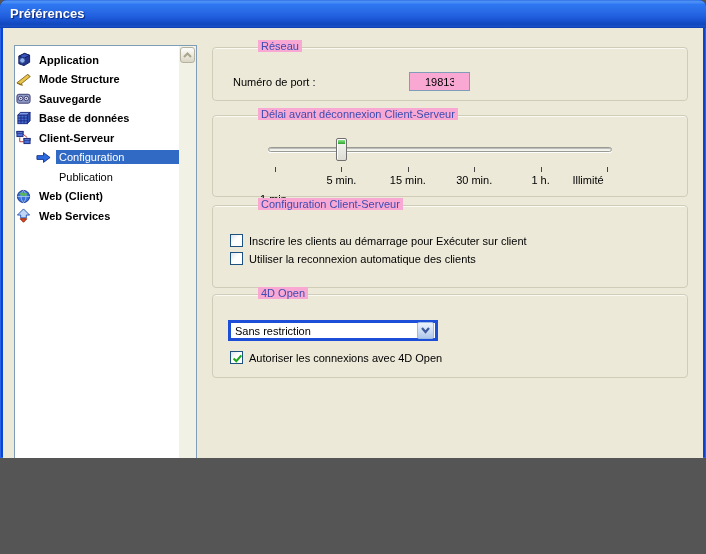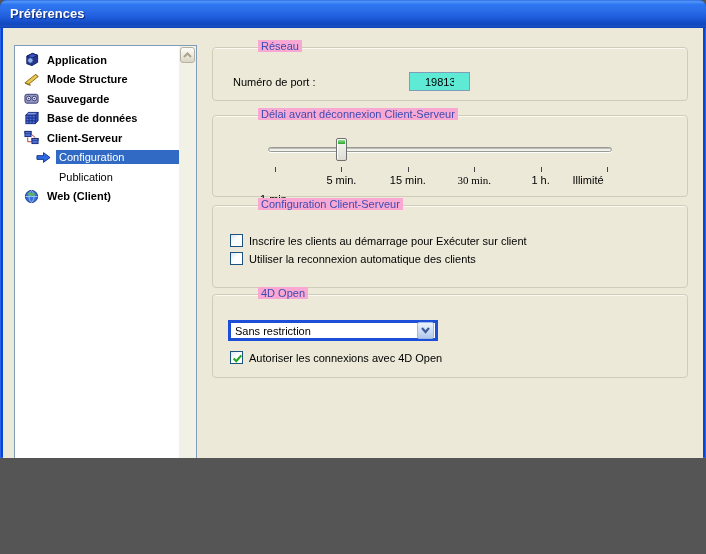--- a/index.html
+++ b/index.html
@@ -9,21 +9,21 @@
   .window { position:relative; width:706px; height:458px; background:#0845D0; border-radius:7px 7px 0 0; overflow:hidden; box-shadow:inset 0 0 0 1px #2A63E8; }
   .titlebar { position:absolute; top:0; left:0; width:100%; height:28px; border-radius:7px 7px 0 0;
     background:linear-gradient(180deg,#2E6FE8 0%,#5295F6 6%,#2E77F2 16%,#2A6CE8 38%,#1F5CDC 62%,#1148BE 86%,#1A50C6 96%,#0A38A8 100%); }
   .title { line-height:28px; padding-left:10px; color:#fff; font-size:13px; font-weight:bold; text-shadow:1px 1px 1px #08277E; }
 
   .client { position:absolute; left:3px; top:28px; width:700px; height:523px; background:#ECE9D8; }
 
   
   .tree { position:absolute; left:11px; top:17px; width:183px; height:454px; background:#fff; border:1px solid #7F9DB9; }
   .tree-list { position:absolute; left:0; top:0; bottom:0; right:17px; padding-top:4px; overflow:hidden; }
-  .tree-row { display:flex; align-items:center; height:19.5px; padding-left:8px; cursor:default; white-space:nowrap; }
+  .tree-row { display:flex; align-items:center; height:19.5px; cursor:default; white-space:nowrap; }
   .tree-row.top .tree-label { font-weight:bold; }
   .tree-row.sub { padding-left:20px; }
   .tree-icon { width:16px; height:16px; margin-right:5px; flex:0 0 16px; display:inline-flex; align-items:center; justify-content:center; }
   .tree-icon svg { width:15px; height:15px; }
   .tree-label { padding:1px 3px; }
   .tree-row.selected .tree-label { background:#316AC5; color:#fff; flex:1; }
 
   .scrollbar { position:absolute; top:0; right:0; width:17px; height:100%; background:#F2F1E6; }
   .sb-btn { position:absolute; left:1px; width:15px; height:16px; background:linear-gradient(180deg,#FDFDFB,#EAE7DA 60%,#D9D5C5); border:1px solid #B5B2A2; border-radius:3px; display:flex; align-items:center; justify-content:center; }
   .sb-up { top:1px; } .sb-down { bottom:1px; }
@@ -31,21 +31,21 @@
 
   
   .group { position:absolute; left:209px; width:476px; border:1px solid #CFCCB8; border-radius:4px; box-shadow:inset 0 1px 0 #FAF9F2; }
   .group-label { position:absolute; top:-8px; left:8px; background:#f9a8d4; padding:0 3px; color:#3C4CB0;margin-left:37px; }
   #group-network { top:19px; height:54px; }
   #group-timeout { top:87px; height:82px; }
   #group-comm    { top:177px; height:83px; }
   #group-4dopen  { top:266px; height:84px; }
 
   .port-label { position:absolute; left:20px; top:28px; }
-  .port-input { position:absolute; left:196px; top:24px; width:61px; height:19px; border:1px solid #7F9DB9; background:#5eead4;
+  .port-input { position:absolute; left:196px; top:24px; width:61px; height:19px; border:1px solid #7F9DB9; background:#f9a8d4;
     font:11px "Liberation Sans",sans-serif; text-align:right; padding:0 15px; }
 
   
   .slider-track { position:absolute; left:55px; top:31px; width:344px; height:5px; background:#F4F4EE; border:1px solid #9A9A94; border-radius:3px; box-shadow:inset 0 1px 1px rgba(0,0,0,.25), 0 1px 0 #fff; }
   .slider-thumb { position:absolute; width:11px; height:23px; top:22px; border:1px solid #707070; border-radius:2px; background:linear-gradient(180deg,#F8F8F6,#DCDCD4); box-shadow:inset 1px 1px 0 #fff; }
   .slider-thumb::before { content:""; position:absolute; left:1px; right:1px; top:1px; height:4px; background:linear-gradient(180deg,#8CE48C,#2DA52D); }
   .tick { position:absolute; top:51px; width:1px; height:5px; background:#444; }
   .tick-label { position:absolute; top:58px; transform:translateX(-50%); white-space:nowrap; }
 
   
@@ -146,20 +146,29 @@
           </div>
           <div class="tree-row top">
             <span class="tree-icon">
               <svg viewBox="0 0 16 16">
                 <circle cx="8" cy="8" r="6.5" fill="#3A6FD8" stroke="#16348E"></circle>
                 <path d="M8 1.5 C4.5 5 4.5 11 8 14.5 C11.5 11 11.5 5 8 1.5 M1.5 8 H14.5" stroke="#9EC4F0" fill="none"></path>
                 <path d="M3.5 4.5 Q6 3 8.5 4.2 Q10.5 5 12 4.2 L11 7 Q8 8 5.5 7 Z" fill="#58B858"></path>
               </svg>
             </span>
             <span class="tree-label">Web (Client)</span>
+          </div>
+          <div class="tree-row top">
+            <span class="tree-icon">
+              <svg viewBox="0 0 16 16">
+                <path d="M8 1 L14.5 7.5 H11 V10.5 H5 V7.5 H1.5 Z" fill="#BFD6F6" stroke="#2050B0"></path>
+                <path d="M4.5 11.5 H11.5 L8 15.2 Z" fill="#E05024" stroke="#8E1800"></path>
+              </svg>
+            </span>
+            <span class="tree-label">Web Services</span>
           </div>
         </div>
       <div class="scrollbar">
         <div class="sb-btn sb-up">
           <svg viewBox="0 0 9 6">
               <path d="M1 5 L4.5 1.5 L8 5" fill="none" stroke="#A8A48E" stroke-width="2"></path>
             </svg>
         </div>
         <div class="sb-btn sb-down">
           <svg viewBox="0 0 9 6">
@@ -180,21 +189,21 @@
       <div class="slider-track"></div>
       <div class="slider-thumb" id="slider-thumb" style="left: 122.9px;"></div>
       <div id="slider-ticks">
           <div class="tick" style="left: 62px;"></div>
           <div class="tick-label" style="left: 62px; margin-top: 19px;">1 min.</div>
           <div class="tick" style="left: 128.4px;"></div>
           <div class="tick-label" style="left: 128.4px;">5 min.</div>
           <div class="tick" style="left: 194.8px;"></div>
           <div class="tick-label" style="left: 194.8px;">15 min.</div>
           <div class="tick" style="left: 261.2px;"></div>
-          <div class="tick-label" style="left: 261.2px; font-family: Liberation Serif, serif;">30 min.</div>
+          <div class="tick-label" style="left: 261.2px;">30 min.</div>
           <div class="tick" style="left: 327.6px;"></div>
           <div class="tick-label" style="left: 327.6px; text-align: center;">1 h.</div>
           <div class="tick" style="left: 394px;"></div>
           <div class="tick-label" style="left: 375px;">Illimité</div>
         </div>
     </div>
 
     <div class="group" id="group-comm">
       <span class="group-label">Configuration Client-Serveur</span>
       <div id="comm-rows">

